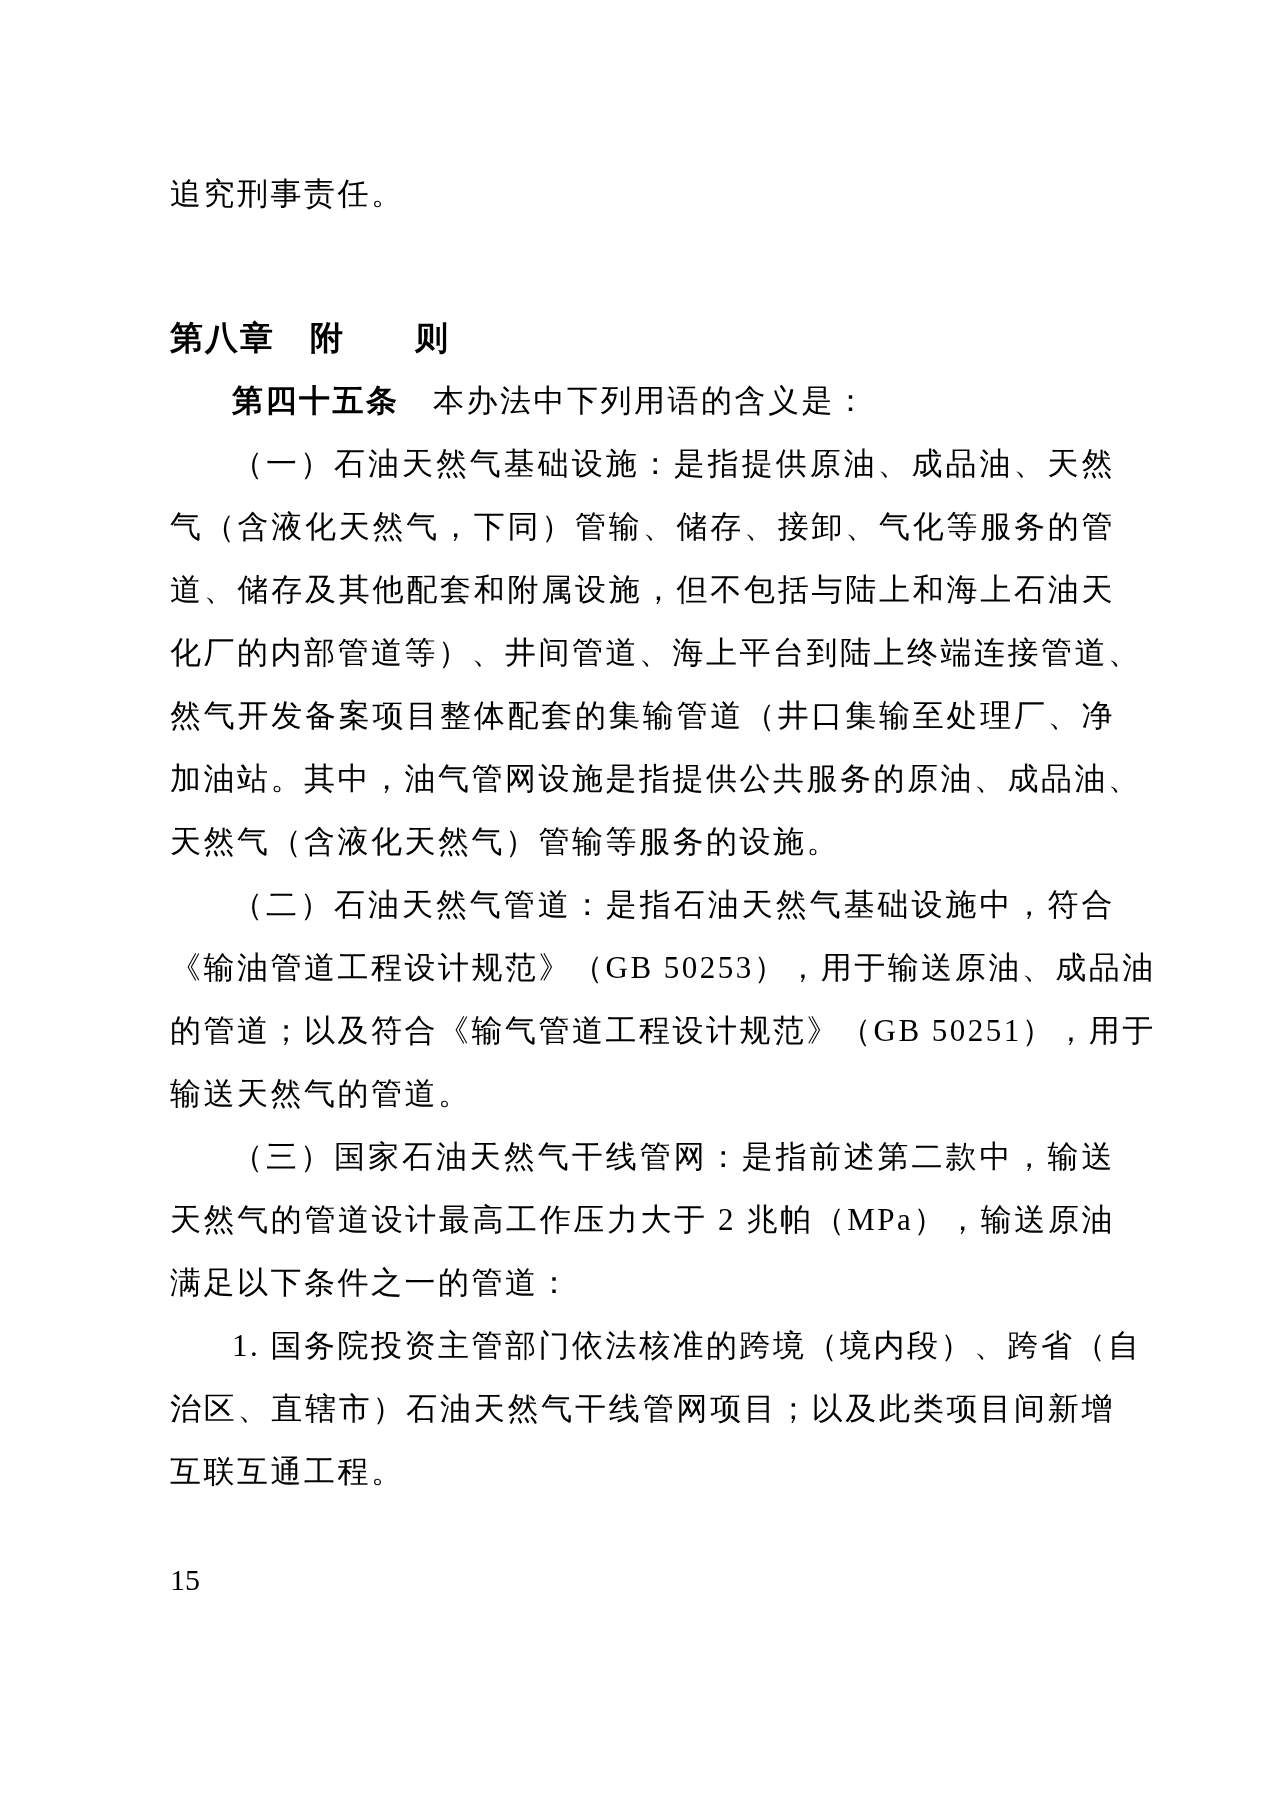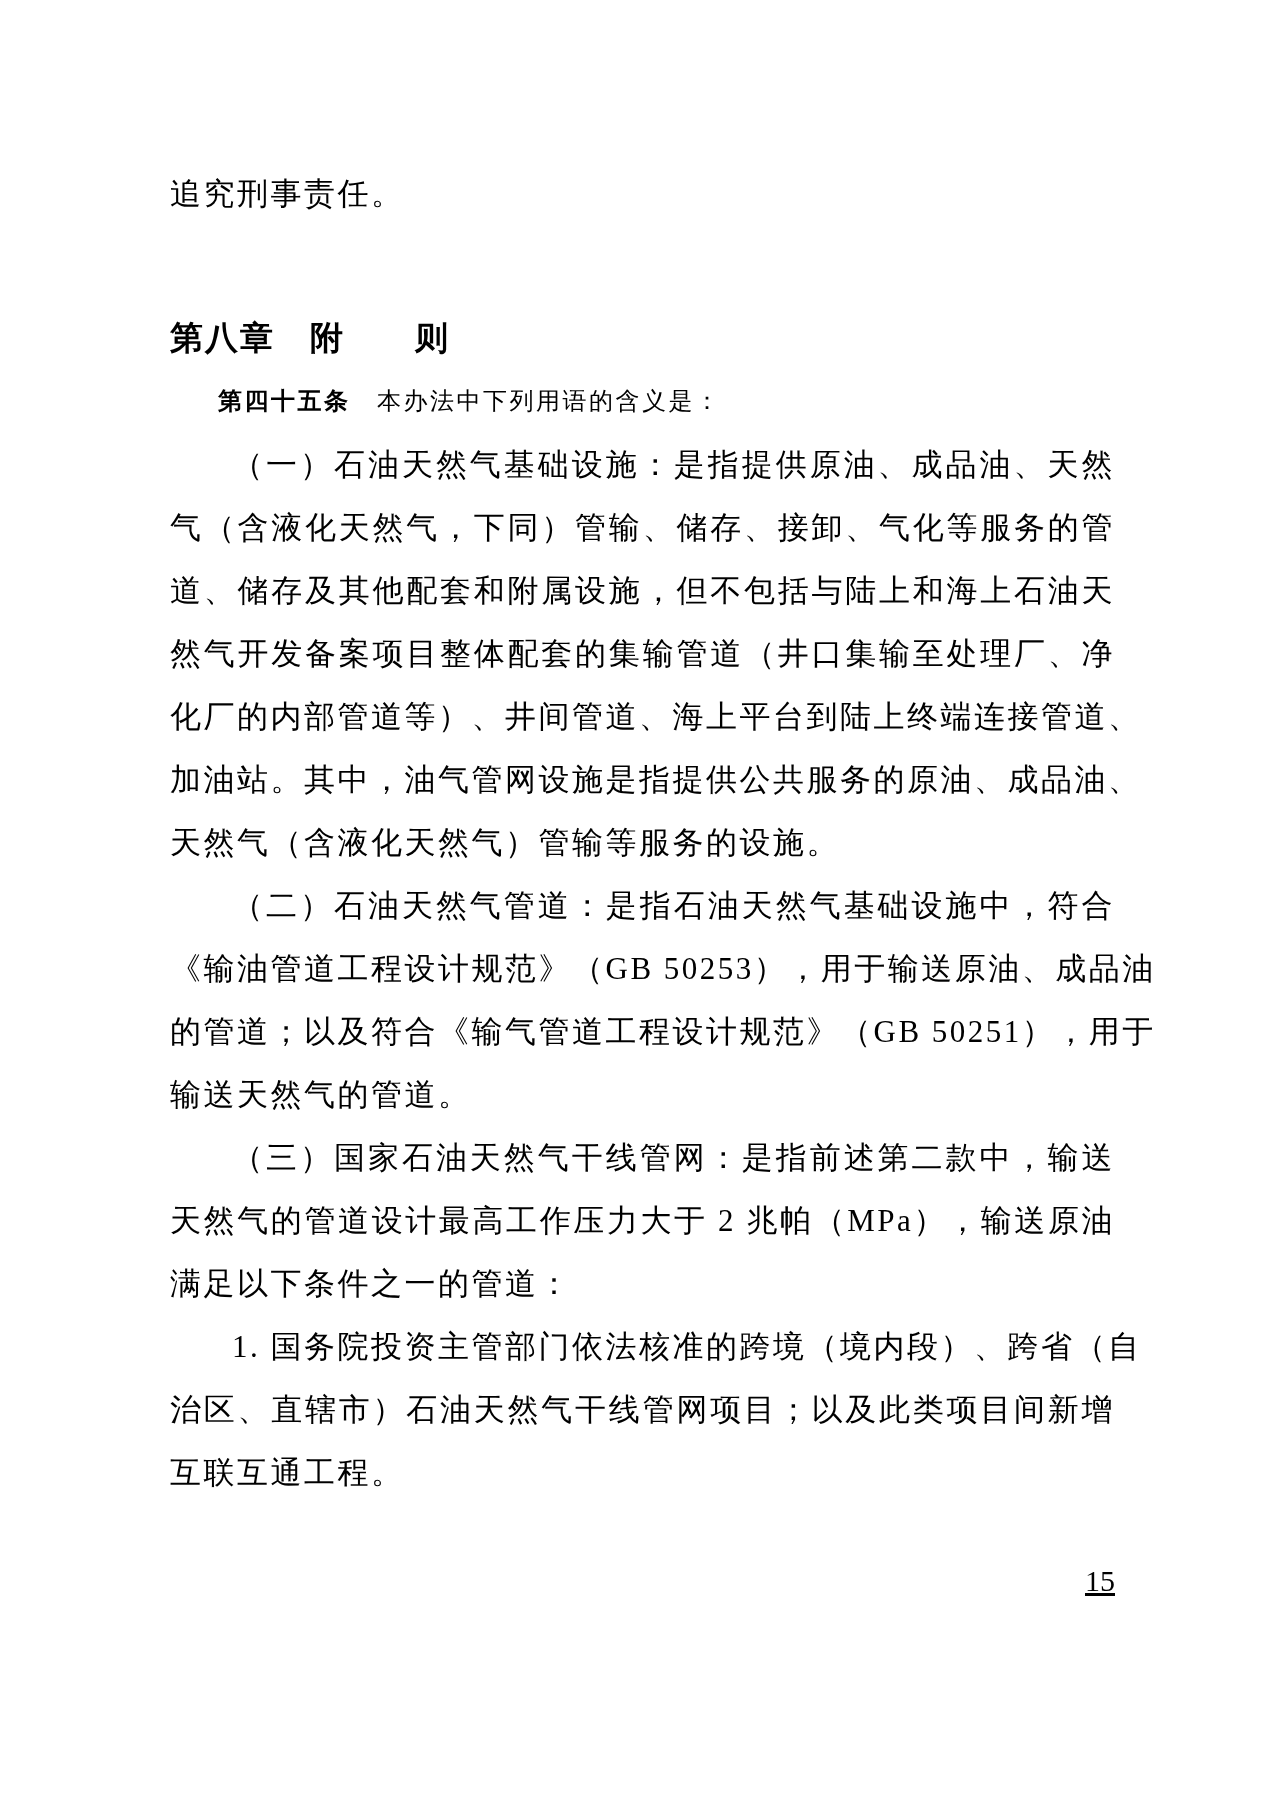--- a/index.html
+++ b/index.html
@@ -29,55 +29,54 @@
   .line.last  { text-align-last: left; white-space: normal; }
   .chapter-heading {
     margin-top: 81px;
     font-size: 33px;
     line-height: 63px;
     font-weight: 700;
     font-family: "Liberation Sans", "DejaVu Sans", sans-serif;
     letter-spacing: 2px;
   }
   .article-line {
-    font-size: 24px;
+    font-size: 31px;
     line-height: 63px;
     letter-spacing: 2.5px;
     text-indent: 2em;
   }
   .article-label {
     font-weight: 700;
     font-family: "Liberation Sans", "DejaVu Sans", sans-serif;
   }
   .page-number {
     margin-top: 45px;
     font-size: 30px;
     line-height: 63px;
-    text-align: right;
+    text-align: left;
     letter-spacing: 0;
-    text-decoration: underline;
   }
 </style>
 </head>
 <body>
 
 <div class="page">
 
   <div class="line last">追究刑事责任。</div>
 
   <div class="chapter-heading">第八章　附　　则</div>
 
   <div class="article-line"><span class="article-label">第四十五条</span><span>　本办法中下列用语的含义是：</span></div>
 
   <div>
     <div class="line first">（一）石油天然气基础设施：是指提供原油、成品油、天然</div>
     <div class="line">气（含液化天然气，下同）管输、储存、接卸、气化等服务的管</div>
     <div class="line">道、储存及其他配套和附属设施，但不包括与陆上和海上石油天</div>
+    <div class="line">化厂的内部管道等）、井间管道、海上平台到陆上终端连接管道、</div>
     <div class="line">然气开发备案项目整体配套的集输管道（井口集输至处理厂、净</div>
-    <div class="line">化厂的内部管道等）、井间管道、海上平台到陆上终端连接管道、</div>
     <div class="line">加油站。其中，油气管网设施是指提供公共服务的原油、成品油、</div>
     <div class="line last">天然气（含液化天然气）管输等服务的设施。</div>
   </div>
 
   <div>
     <div class="line first">（二）石油天然气管道：是指石油天然气基础设施中，符合</div>
     <div class="line">《输油管道工程设计规范》（GB 50253），用于输送原油、成品油</div>
     <div class="line">的管道；以及符合《输气管道工程设计规范》（GB 50251），用于</div>
     <div class="line last">输送天然气的管道。</div>
   </div>

